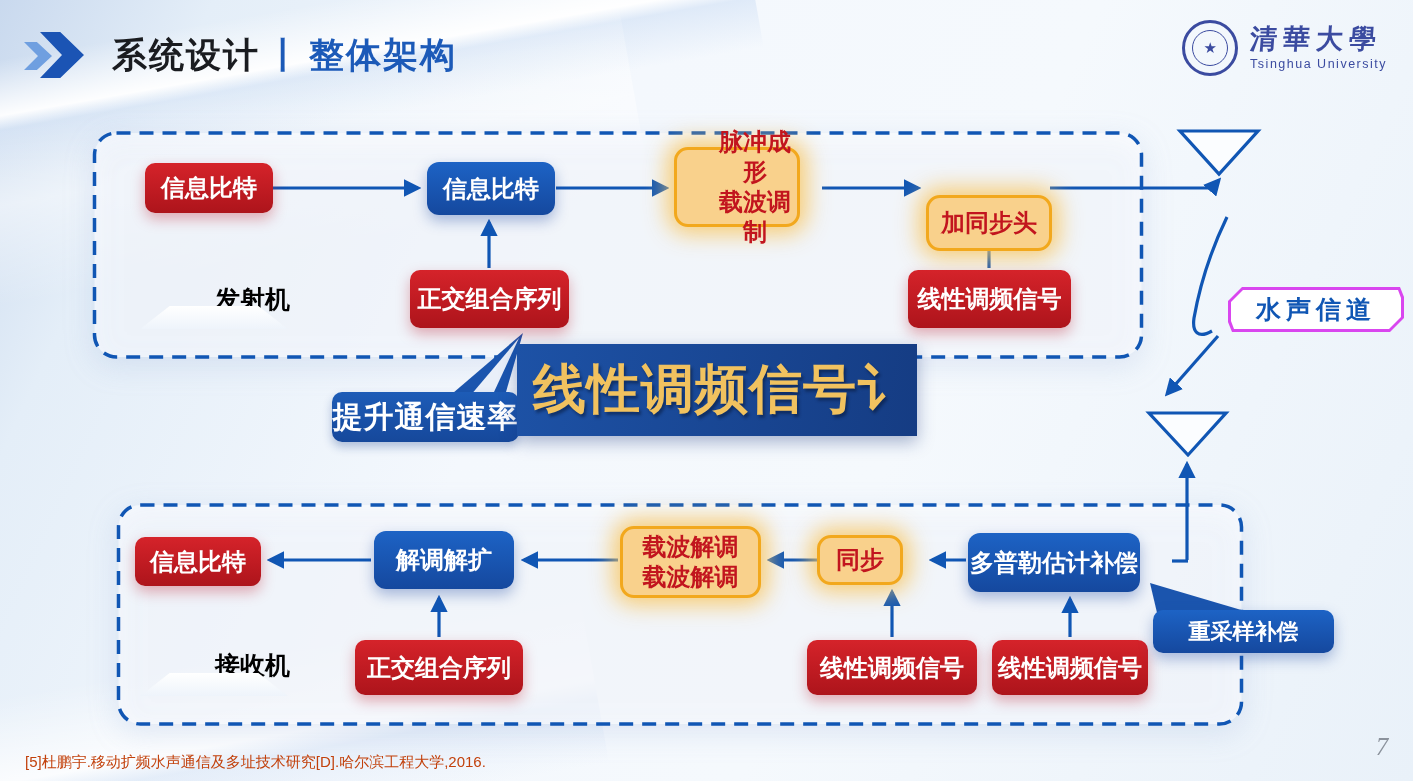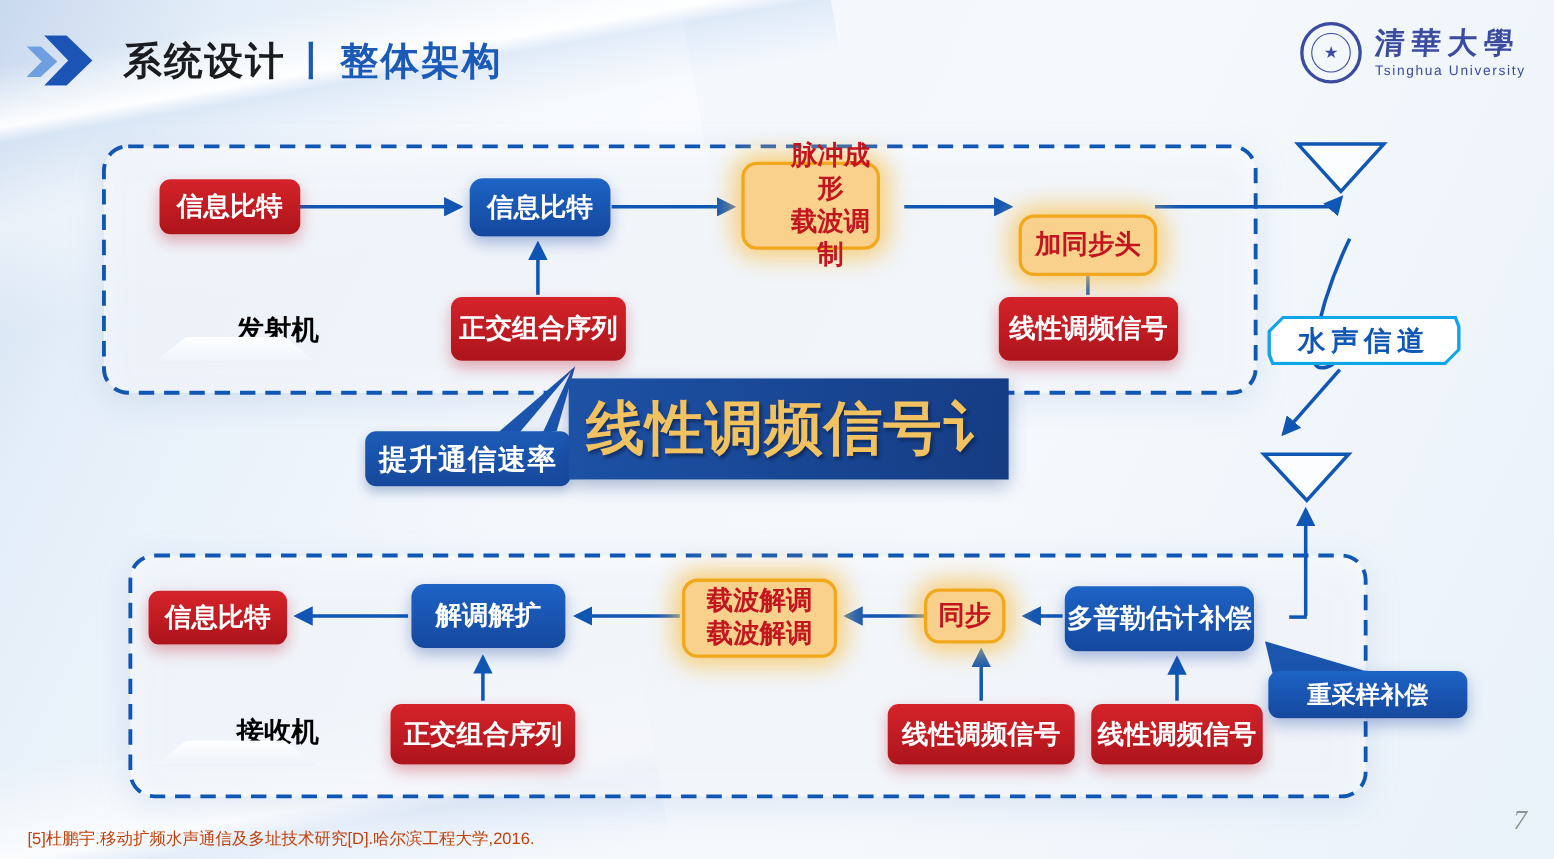--- a/index.html
+++ b/index.html
@@ -47,29 +47,29 @@
   .node.blue{background:linear-gradient(180deg,#1d63c5,#15489e);color:#fff;border-radius:12px;font-size:24px;
     box-shadow:0 6px 14px rgba(25,70,160,.35);}
   .node.yellow{background:#f9d18c;border:3px solid #f2a81d;color:#c2151e;border-radius:14px;font-size:24px;
     box-shadow:0 0 22px 7px rgba(248,198,95,.85);}
   .node.pill{border-radius:10px;font-size:22px;}
 
   .machine-label{position:absolute;width:150px;text-align:right;color:#000000;font-weight:bold;font-size:25px;}
   .platform{position:absolute;background:linear-gradient(180deg,#ffffff,#eef4fb);
     clip-path:polygon(20% 0,80% 0,100% 100%,0 100%);filter:drop-shadow(0 2px 2px rgba(100,140,200,.45));}
 
-  .channel{position:absolute;left:1152px;top:287px;width:176px;height:45px;background:#0ea5e9;
+  .channel{position:absolute;left:1228px;top:287px;width:176px;height:45px;background:#d946ef;
     clip-path:polygon(14px 0,calc(100% - 4px) 0,100% 10px,100% calc(100% - 14px),calc(100% - 14px) 100%,4px 100%,0 calc(100% - 10px),0 14px);
     display:flex;align-items:center;justify-content:center;}
   .channel .in{width:calc(100% - 6px);height:calc(100% - 6px);background:#fff;
     clip-path:polygon(12px 0,calc(100% - 3px) 0,100% 8px,100% calc(100% - 12px),calc(100% - 12px) 100%,3px 100%,0 calc(100% - 8px),0 12px);
     display:flex;align-items:center;justify-content:center;color:#1056b4;font-weight:bold;font-size:25px;letter-spacing:5px;}
 
   .speed{position:absolute;left:332px;top:392px;width:187px;height:50px;border-radius:10px;
-    background:linear-gradient(180deg,#1d5cb7,#16489b);color:#fff;font-weight:bold;font-size:26px;
+    background:linear-gradient(180deg,#1d5cb7,#16489b);color:#fff;font-weight:bold;font-size:30px;
     display:flex;align-items:center;justify-content:center;letter-spacing:1px;box-shadow:0 5px 10px rgba(20,60,140,.3);}
 
   .banner{position:absolute;left:517px;top:344px;width:400px;height:92px;overflow:hidden;
     background:linear-gradient(100deg,#1d52a6,#153c83);display:flex;align-items:center;box-shadow:0 6px 16px rgba(20,50,120,.35);}
   .banner .txt{white-space:nowrap;padding-left:16px;font-size:53px;font-weight:900;color:#f1c25f;
     letter-spacing:1px;text-shadow:2px 3px 3px rgba(5,15,40,.45);}
 
   .citation{position:absolute;left:25px;top:753px;font-size:15px;color:#c2410c;}
   .pageno{position:absolute;left:1362px;top:733px;width:40px;text-align:center;font-size:25px;color:#8b929c;font-family:"Liberation Serif","DejaVu Serif",serif;font-style:italic;}
 </style>
@@ -170,21 +170,21 @@
 <div class="node red" style="left:135px;top:537px;width:126px;height:49px;">
     <span>信息比特</span>
   </div>
 <div class="node blue" style="left:374px;top:531px;width:140px;height:58px;">
     <span>解调解扩</span>
   </div>
 <div class="node yellow" style="left:620px;top:526px;width:141px;height:72px;">
   <span>载波解调</span>
   <span>载波解调</span>
 </div>
-<div class="node yellow" style="left:840px;top:535px;width:74px;height:50px;">
+<div class="node yellow" style="left:817px;top:535px;width:86px;height:50px;">
     <span>同步</span>
   </div>
 <div class="node blue" style="left:968px;top:533px;width:172px;height:59px;">
     <span>多普勒估计补偿</span>
   </div>
 <div class="node red" style="left:355px;top:640px;width:168px;height:55px;">
     <span>正交组合序列</span>
   </div>
 <div class="node red" style="left:807px;top:640px;width:170px;height:55px;">
     <span>线性调频信号</span>

